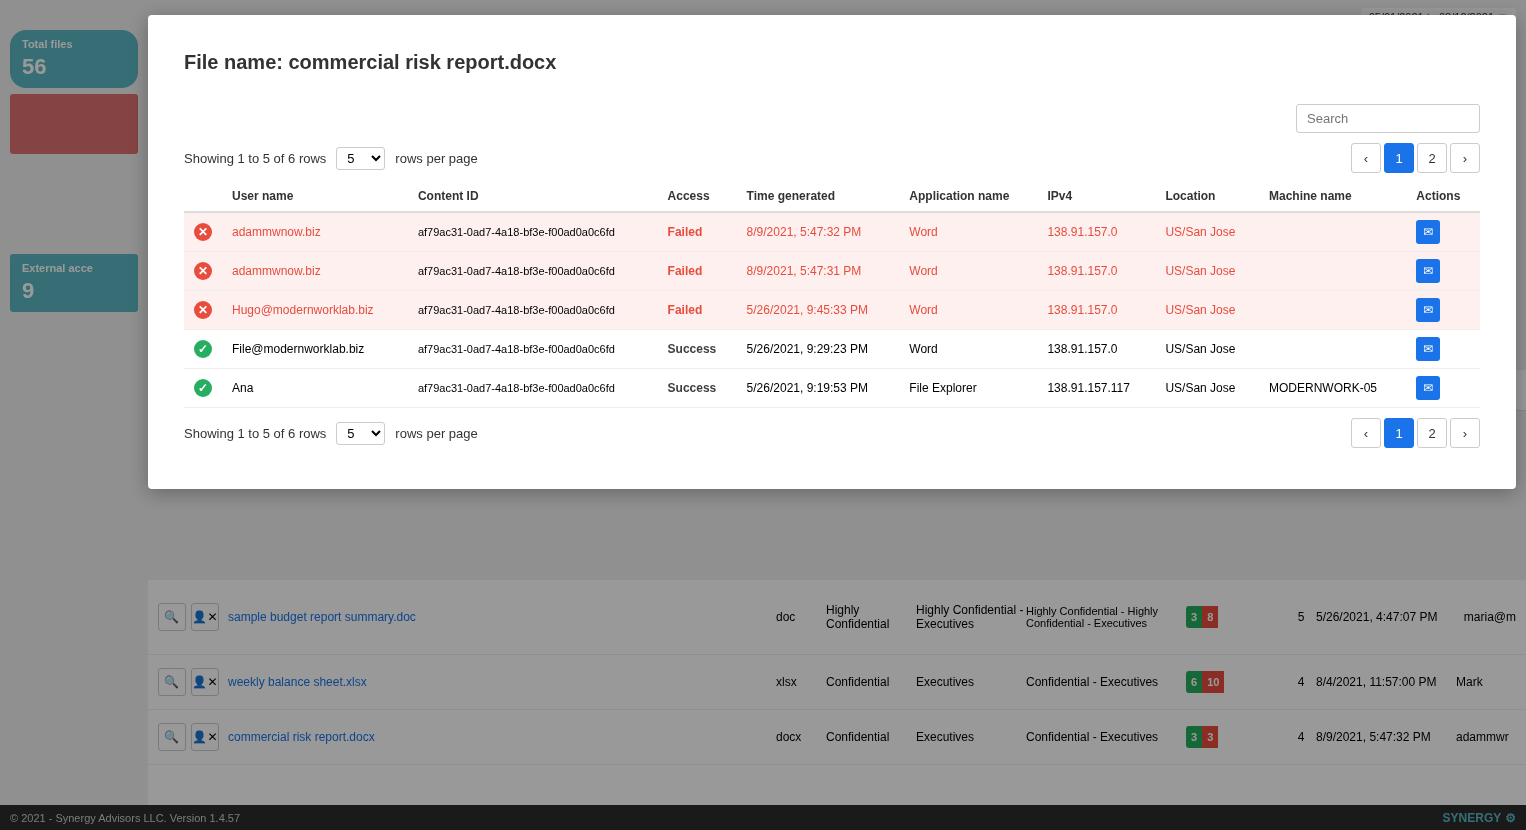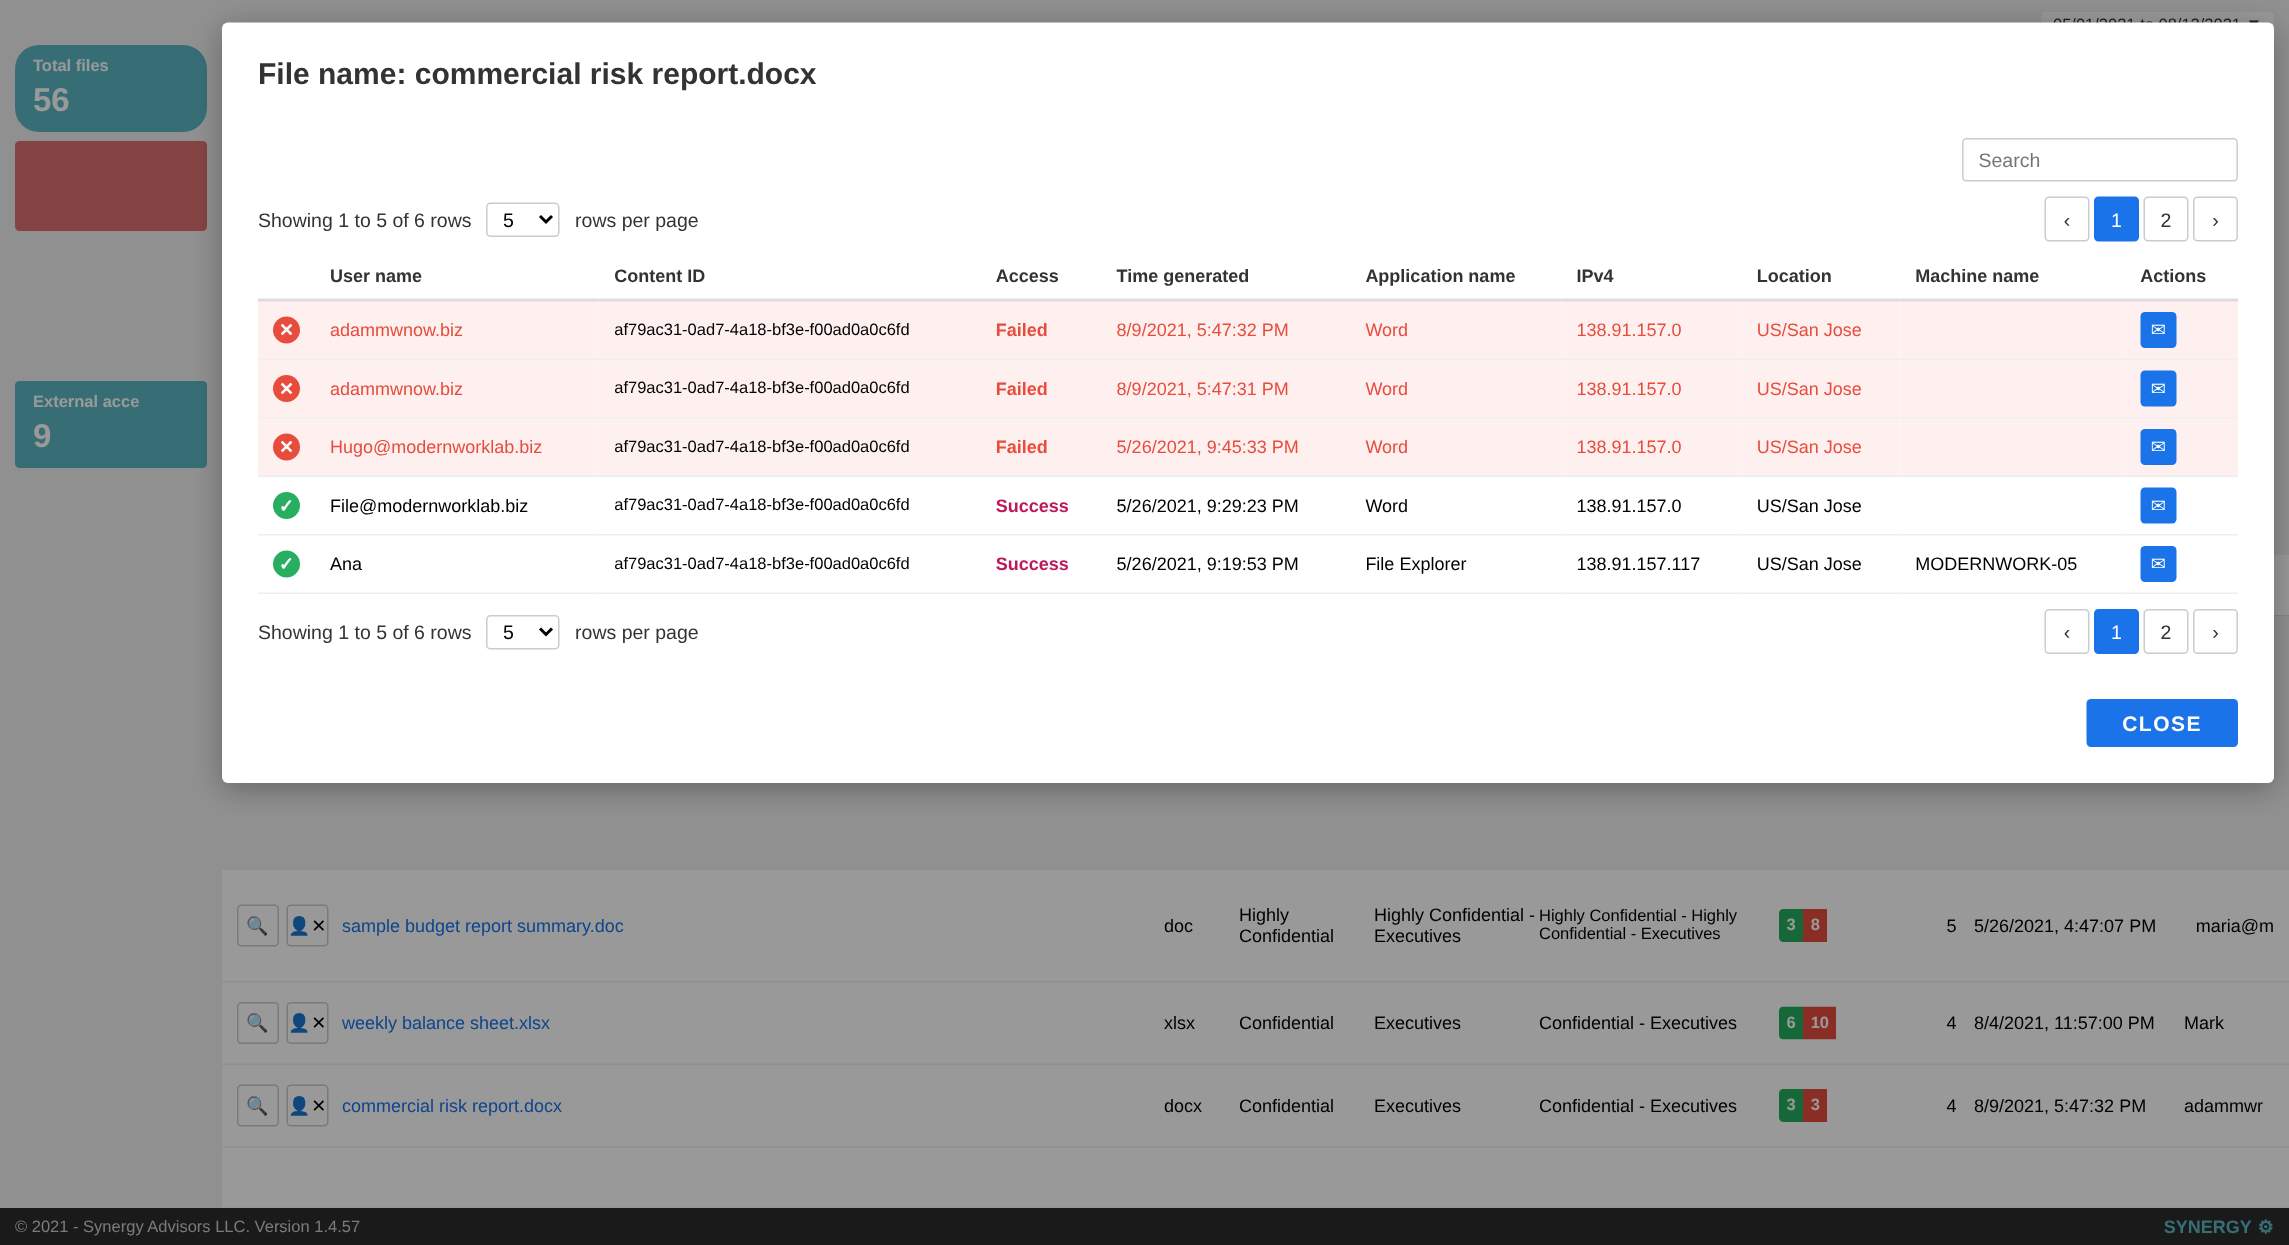--- a/index.html
+++ b/index.html
@@ -93,21 +93,21 @@
       top: 15px;
       left: 148px;
       right: 10px;
       max-height: 560px;
       background: white;
       border-radius: 4px;
       z-index: 101;
       box-shadow: 0 4px 20px rgba(0,0,0,0.3);
       display: flex;
       flex-direction: column;
-      padding: 24px;
+      padding: 36px;
     }
 
     .modal-title {
       font-size: 20px;
       font-weight: bold;
       color: #333;
       margin-bottom: 20px;
       padding-bottom: 10px;
     }
 
@@ -224,21 +224,21 @@
     }
 
     .text-red { color: #e74c3c; }
 
     .access-failed {
       color: #e74c3c;
       font-weight: bold;
     }
 
     .access-success {
-      color: #be185d;
+      color: #404040;
       font-weight: bold;
     }
 
     .email-icon {
       display: inline-flex;
       width: 24px;
       height: 24px;
       background: #1a73e8;
       border-radius: 3px;
       align-items: center;
@@ -601,23 +601,20 @@
     </select>
     <span>rows per page</span>
     <div class="pagination-controls">
       <div class="page-btn">‹</div>
       <div class="page-btn active">1</div>
       <div class="page-btn">2</div>
       <div class="page-btn">›</div>
     </div>
   </div>
 
-  <div class="modal-footer">
-    <button class="close-btn">CLOSE</button>
-  </div>
 </div>
 
 <div class="footer-bar">
   <span>© 2021 - Synergy Advisors LLC. Version 1.4.57</span>
   <div class="synergy-logo">
     <span>SYNERGY</span>
     <span>⚙</span>
   </div>
 </div>
 

